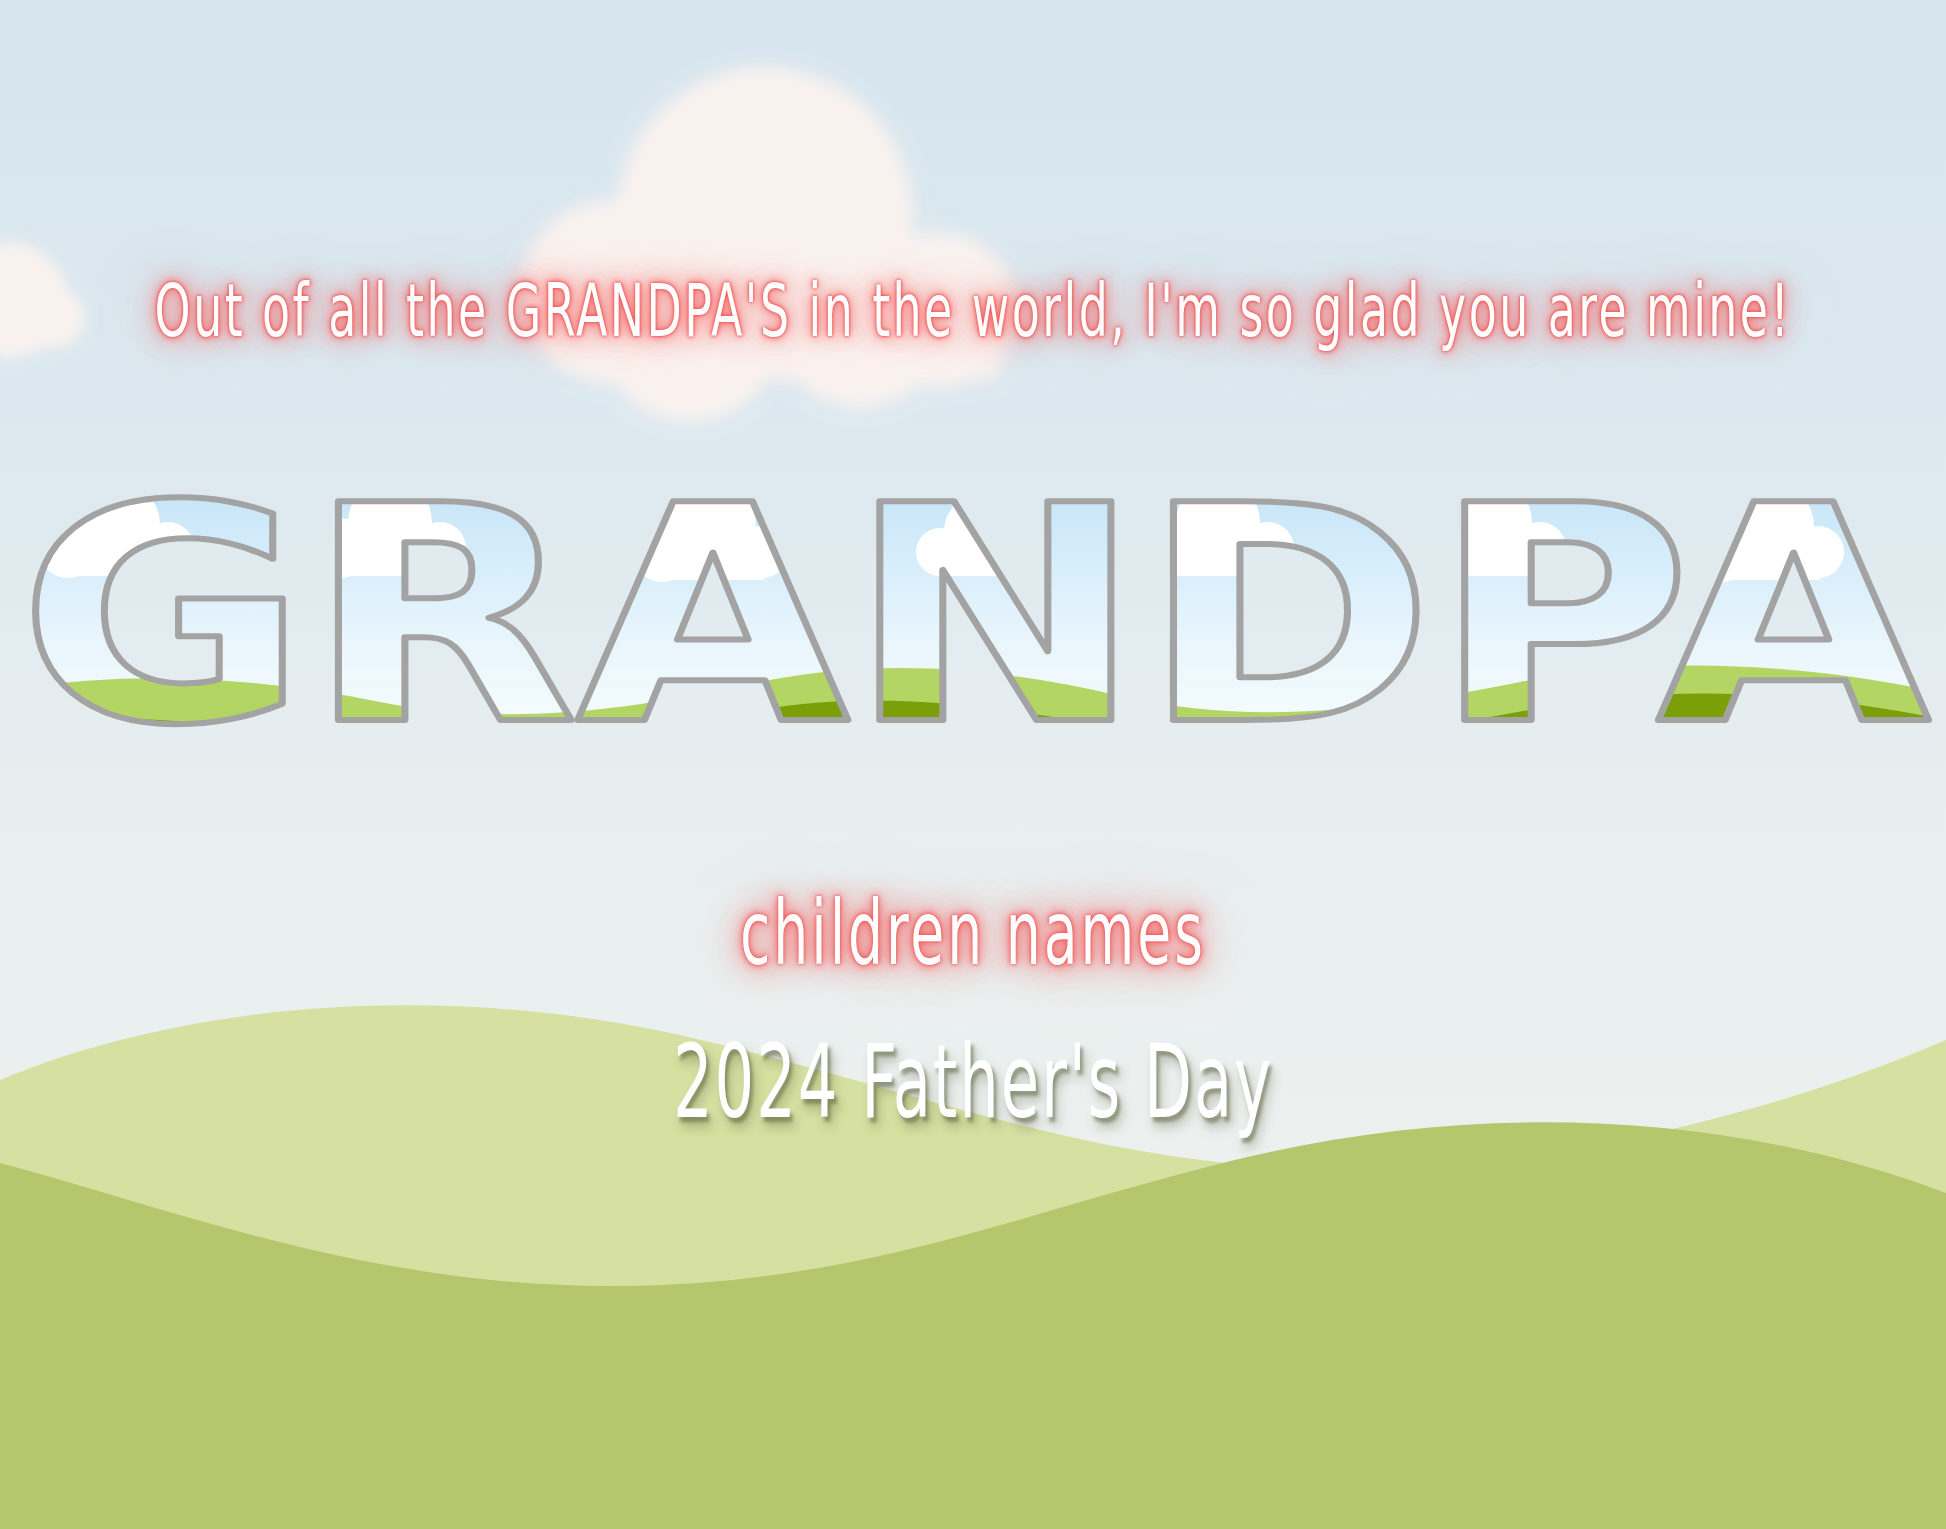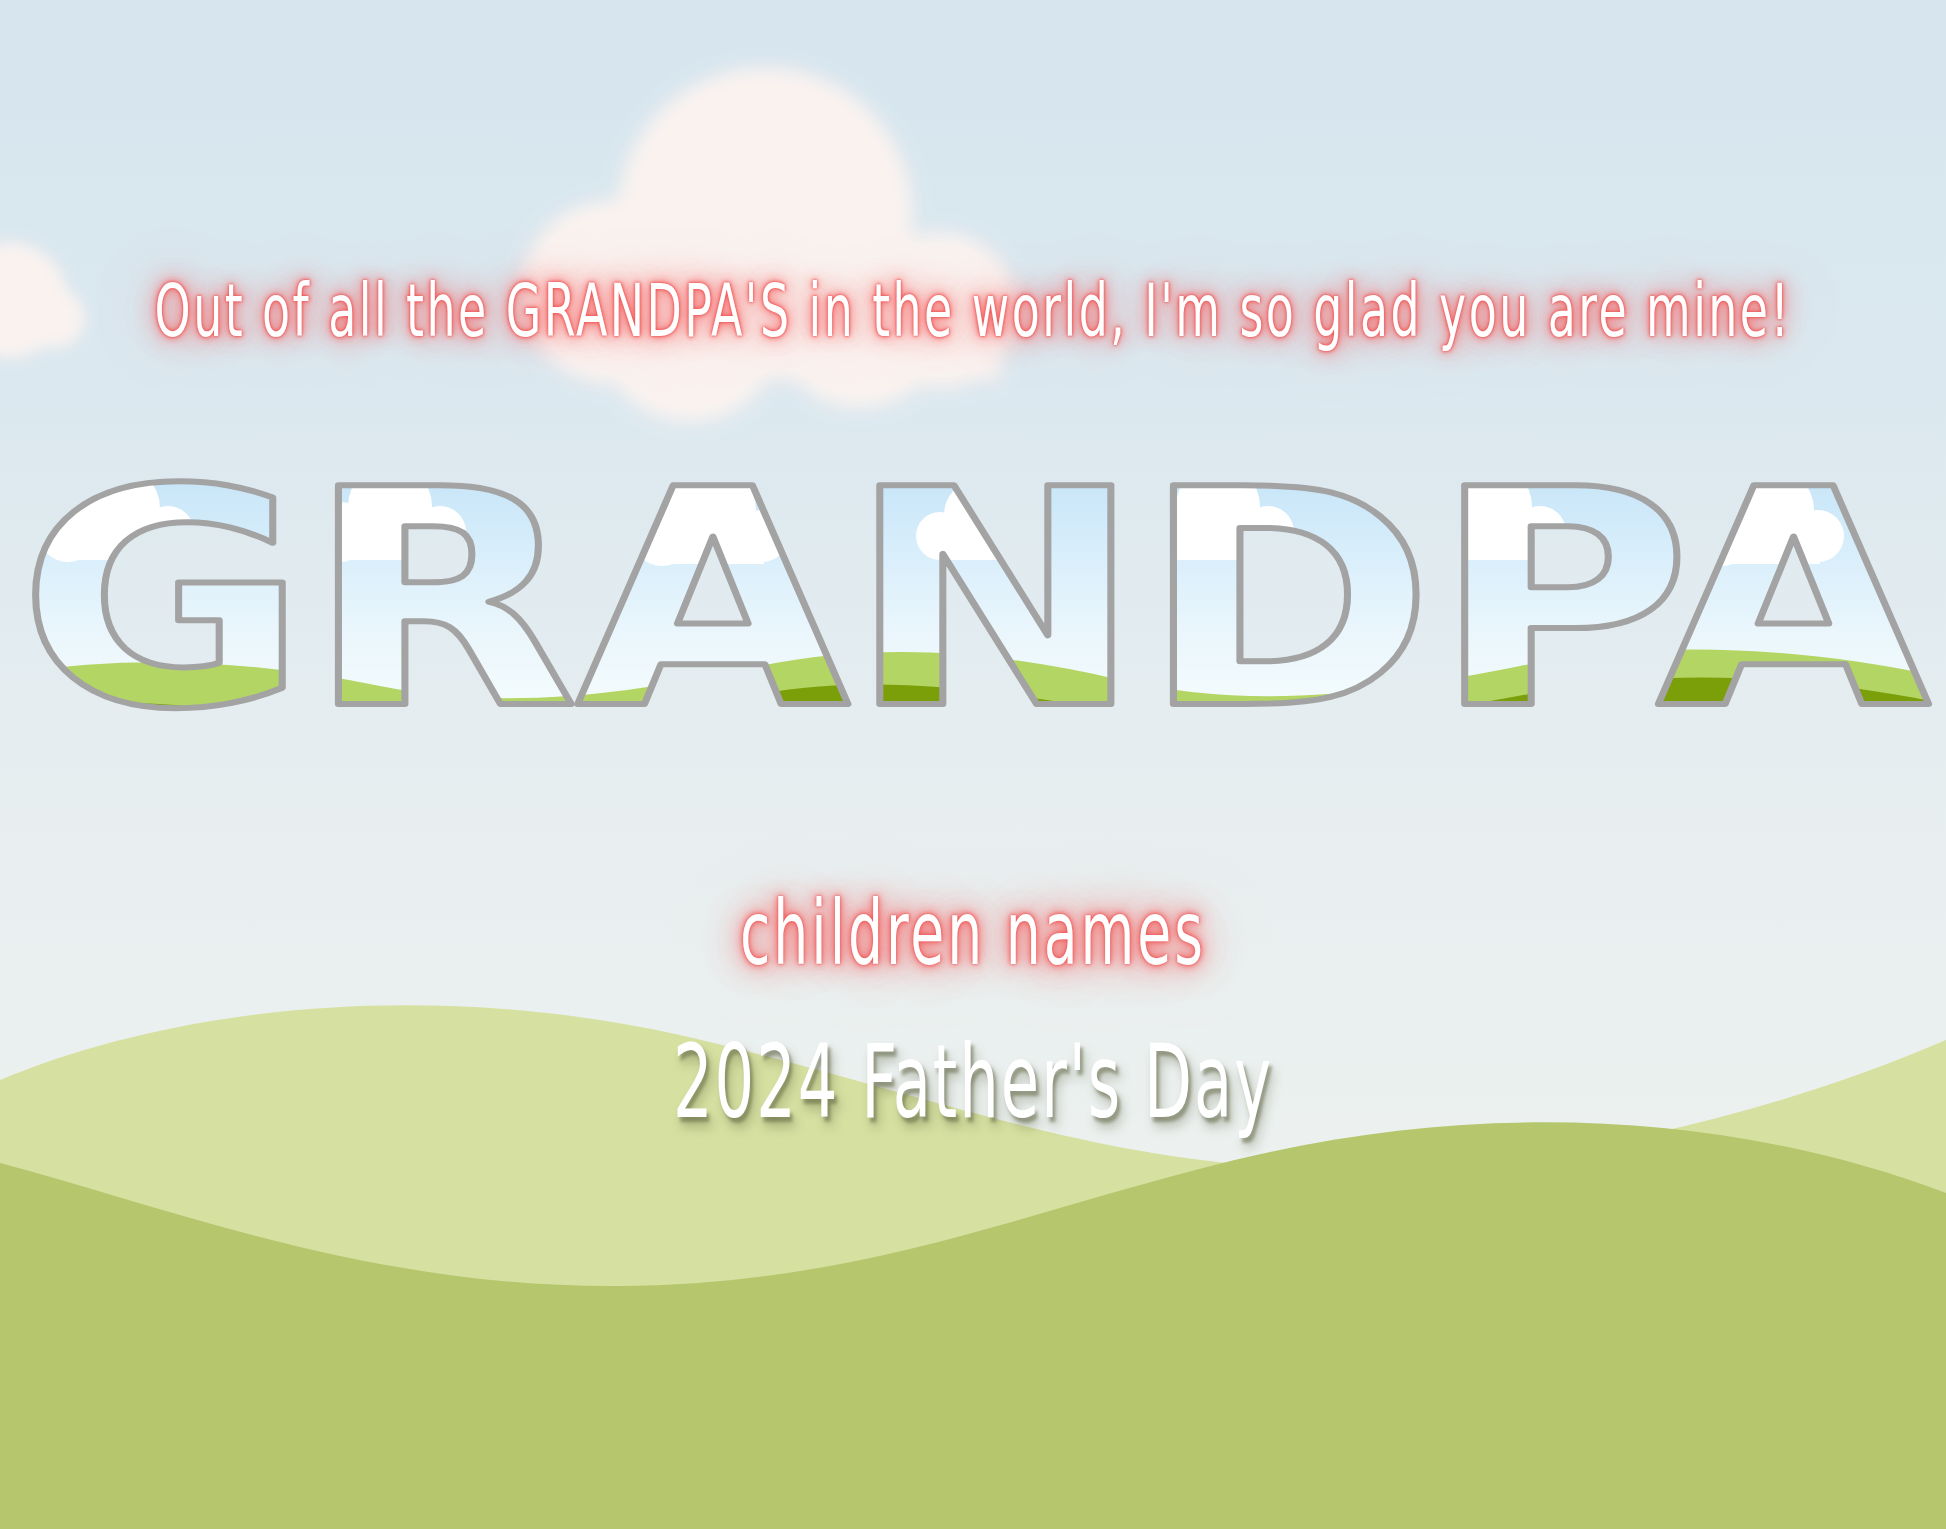--- a/index.html
+++ b/index.html
@@ -49,21 +49,21 @@
        0 0 56px rgba(245,140,140,0.35);
     transform: scaleY(1.42) scaleX(0.98);
     transform-origin: center top;
     z-index: 40;
   }
 
   
   #word-wrap {
     position: absolute;
     left: 0;
-    top: 440px;
+    top: 456px;
     width: 1946px;
     height: 330px;
     z-index: 30;
   }
   #word-svg { display:block; width: 1946px; height: 330px; }
 
   
   .children-names {
     position: absolute;
     left: 0;

